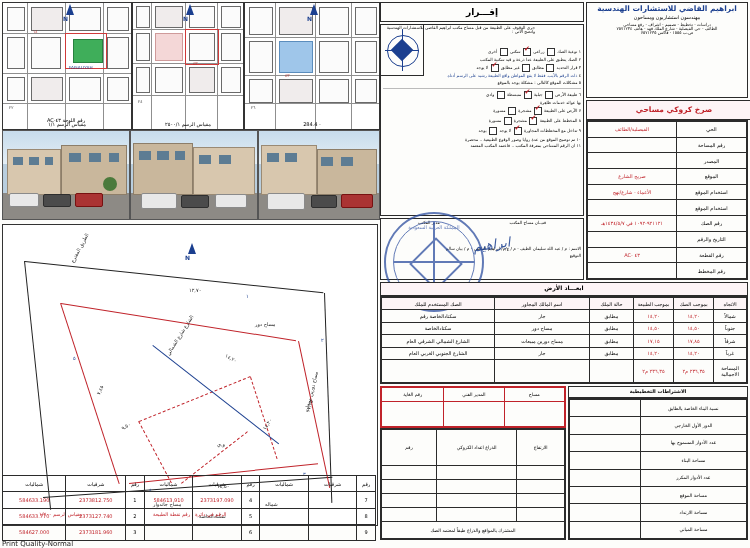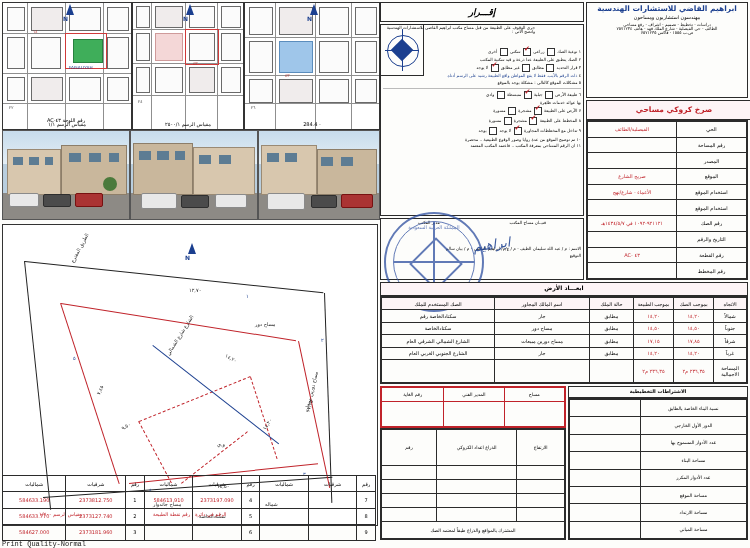--- a/index.html
+++ b/index.html
@@ -73,21 +73,21 @@
 
   .stamp{position:absolute;width:96px;height:96px;border:2px solid #2e4fa0;border-radius:50%;opacity:.75;}
   .stamp:before{content:"";position:absolute;left:7px;top:7px;right:7px;bottom:7px;border:1px solid #2e4fa0;border-radius:50%;}
   .stamp .cross{position:absolute;left:50%;top:8px;bottom:8px;width:2px;margin-left:-1px;background:#2e4fa0;}
   .stamp .cross2{position:absolute;top:50%;left:8px;right:8px;height:2px;margin-top:-1px;background:#2e4fa0;}
   .stamp .dia{position:absolute;left:50%;top:50%;width:34px;height:34px;margin:-17px 0 0 -17px;border:2px solid #2e4fa0;transform:rotate(45deg);}
   .stamptxt{position:absolute;left:0;right:0;text-align:center;font-size:5px;color:#2e4fa0;}
 
   .sig{position:absolute;color:#1b3f8f;font-size:13px;font-style:italic;transform:rotate(-8deg);opacity:.85;}
 
-  .footer{position:absolute;left:2px;bottom:0;font-size:7px;color:#222;font-family:Liberation Mono, monospace;}
+  .footer{position:absolute;left:2px;bottom:0;font-size:7px;color:#222;}
 
   
   #coordtbl{position:absolute;left:2px;top:475px;width:374px;height:66px;}
   #coordtbl table{border-collapse:collapse;width:100%;height:100%;font-size:5px;direction:rtl;}
   #coordtbl td{border:1px solid #2b2b2b;text-align:center;padding:0;}
   .cred{color:#c0232a;}
 </style>
 </head>
 <body>
 
@@ -328,21 +328,21 @@
   <div class="footer">Print Quality-Normal</div>
 
   <div class="bx ar" style="left:586px;top:2px;width:162px;height:96px;padding:2px;">
     <div class="ctr bold md blue">ابراهيم القاضي للاستشارات الهندسية</div>
     <div class="ctr tiny" style="margin-top:1px;">مهندسون استشاريون ومساحون</div>
     <div class="ctr xtiny" style="margin-top:3px;">دراسات - تخطيط - تصميم - اشراف - رفع مساحي</div>
     <div class="ctr xtiny">الطائف - حي الفيصلية - شارع الملك فهد - هاتف ٧٥٧١٢٣٤</div>
     <div class="ctr xtiny">ص.ب ١٥٥٥ - فاكس ٧٥٧١٢٣٥</div>
   </div>
 
-  <div class="bx ctr" style="left:380px;top:2px;width:204px;height:20px;font-style:italic;">
+  <div class="bx ctr" style="left:380px;top:2px;width:204px;height:20px;">
     <div class="bold lg" style="margin-top:4px;">إقـــرار</div>
   </div>
 
   <div class="bx" style="left:380px;top:24px;width:44px;height:52px;">
     <div style="position:relative;width:100%;height:100%;">
       <div style="position:absolute;left:50%;top:50%;width:30px;height:30px;margin:-15px 0 0 -15px;border:1px solid #1b3f8f;border-radius:50%;"></div>
       <div style="position:absolute;left:50%;top:4px;bottom:4px;width:1px;margin-left:-0.5px;background:#1b3f8f;"></div>
       <div style="position:absolute;top:50%;left:4px;right:4px;height:1px;margin-top:-0.5px;background:#1b3f8f;"></div>
       <div style="position:absolute;left:50%;top:50%;width:16px;height:16px;margin:-8px 0 0 -8px;background:#1b3f8f;transform:rotate(45deg);"></div>
     </div>

